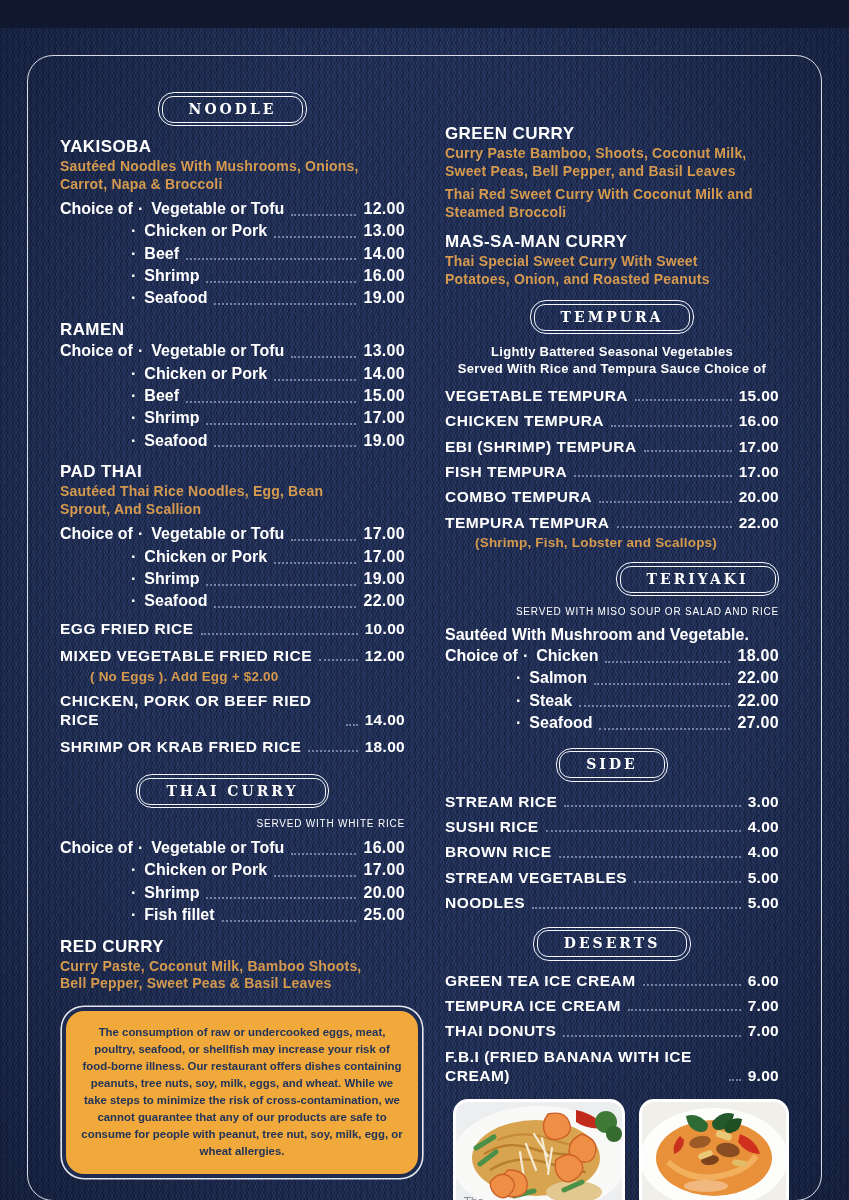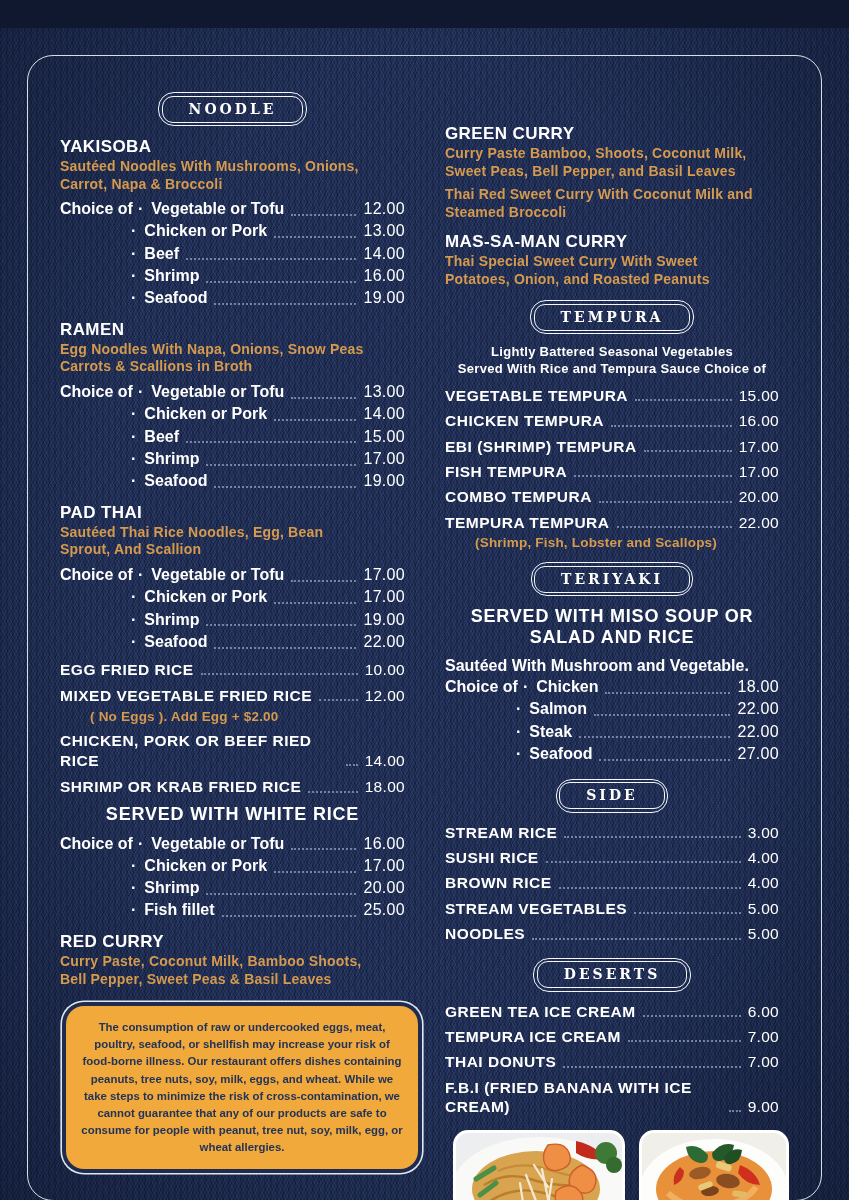--- a/index.html
+++ b/index.html
@@ -27,27 +27,27 @@
     font-family:"DejaVu Serif",serif;font-weight:700;font-size:14px;letter-spacing:3px;color:#fff;white-space:nowrap;}
 
   .dt{font-size:17px;font-weight:800;color:#fff;letter-spacing:.4px;margin:11px 0 1px;}
   .dd{font-size:14px;font-weight:600;color:#d59a4e;line-height:1.25;margin:0 0 6px;max-width:308px;letter-spacing:.2px;}
 
   .crow{display:flex;align-items:flex-end;font-size:16px;font-weight:800;color:#fff;margin:1.5px 0;line-height:1.3;text-align:right;}
   .cl{margin-right:5px;}
   .bu{margin-right:8px;}
   .ind{padding-left:71px;}
   .ld{flex:1 1 auto;min-width:12px;border-bottom:2.2px dotted rgba(204,215,242,.5);margin:0 7px 4px;}
-  .pr{font-weight:400;letter-spacing:.3px;}
+  .pr{font-weight:700;letter-spacing:.3px;}
 
   .irow{display:flex;align-items:flex-end;font-size:15.5px;font-weight:800;color:#fff;letter-spacing:.5px;margin:7px 0;line-height:1.25;}
   .col-right .irow{margin:6px 0;}
   .note{font-size:13.5px;font-weight:600;color:#d59a4e;margin:-3px 0 6px;letter-spacing:.2px;padding-left:30px;}
 
-  .sub{font-size:18px;font-weight:700;color:#fff;letter-spacing:.8px;text-align:center;margin:5px 0 9px;}
+  .sub{font-size:10px;font-weight:400;color:#fff;letter-spacing:.8px;text-align:right;margin:5px 0 9px;}
   .sub2{font-size:13px;font-weight:800;color:#fff;letter-spacing:.3px;text-align:center;line-height:1.3;margin:4px 0 8px;}
   .intro{font-size:16px;font-weight:800;color:#fff;margin:8px 0 2px;}
 
   .disc{background:#f2a93b;border-radius:18px;padding:13px 15px;margin:18px 0 0 6px;width:352px;box-sizing:border-box;
     box-shadow:0 0 0 4px #1f2c51, 0 0 0 5.6px rgba(244,246,251,.92);}
   .disc p{margin:0;font-size:11.4px;line-height:1.5;color:#223459;text-align:center;font-weight:700;}
 
   .photos{display:flex;gap:14px;margin-top:14px;align-items:flex-start;padding-left:8px;}
   .pframe{background:#fff;border-radius:15px;padding:3px;line-height:0;}
   .pframe svg{display:block;border-radius:12px;}
@@ -92,21 +92,20 @@
         <span class="pr">16.00</span>
       </div>
     <div class="crow ind">
         <span class="bu">·</span>
         <span class="nm">Seafood</span>
         <span class="ld"></span>
         <span class="pr">19.00</span>
       </div>
 
     <div class="dt">RAMEN</div>
-    <div class="dd">Egg Noodles With Napa, Onions, Snow Peas Carrots &amp; Scallions in Broth</div>
     <div class="crow">
         <span class="cl">Choice of</span>
         <span class="bu">·</span>
         <span class="nm">Vegetable or Tofu</span>
         <span class="ld"></span>
         <span class="pr">13.00</span>
       </div>
     <div class="crow ind">
         <span class="bu">·</span>
         <span class="nm">Chicken or Pork</span>
@@ -175,20 +174,23 @@
         <span class="inm">CHICKEN, PORK OR BEEF RIED RICE</span>
         <span class="ld"></span>
         <span class="pr">14.00</span>
       </div>
     <div class="irow">
         <span class="inm">SHRIMP OR KRAB FRIED RICE</span>
         <span class="ld"></span>
         <span class="pr">18.00</span>
       </div>
 
+    <div class="bwrap mt">
+      <span class="badge"><span class="bin">THAI CURRY</span></span>
+    </div>
     <div class="sub">SERVED WITH WHITE RICE</div>
     <div class="crow">
         <span class="cl">Choice of</span>
         <span class="bu">·</span>
         <span class="nm">Vegetable or Tofu</span>
         <span class="ld"></span>
         <span class="pr">16.00</span>
       </div>
     <div class="crow ind">
         <span class="bu">·</span>
@@ -258,21 +260,21 @@
         <span class="ld"></span>
         <span class="pr">20.00</span>
       </div>
     <div class="irow">
         <span class="inm">TEMPURA TEMPURA</span>
         <span class="ld"></span>
         <span class="pr">22.00</span>
       </div>
     <div class="note">(Shrimp, Fish, Lobster and Scallops)</div>
 
-    <div class="bwrap mt" style="margin-top:12px;">
+    <div class="bwrap mt" style="margin-top:12px;text-align:right;">
       <span class="badge"><span class="bin">TERIYAKI</span></span>
     </div>
     <div class="sub">SERVED WITH MISO SOUP OR SALAD AND RICE</div>
     <div class="intro">Sautéed With Mushroom and Vegetable.</div>
     <div class="crow">
         <span class="cl">Choice of</span>
         <span class="bu">·</span>
         <span class="nm">Chicken</span>
         <span class="ld"></span>
         <span class="pr">18.00</span>

